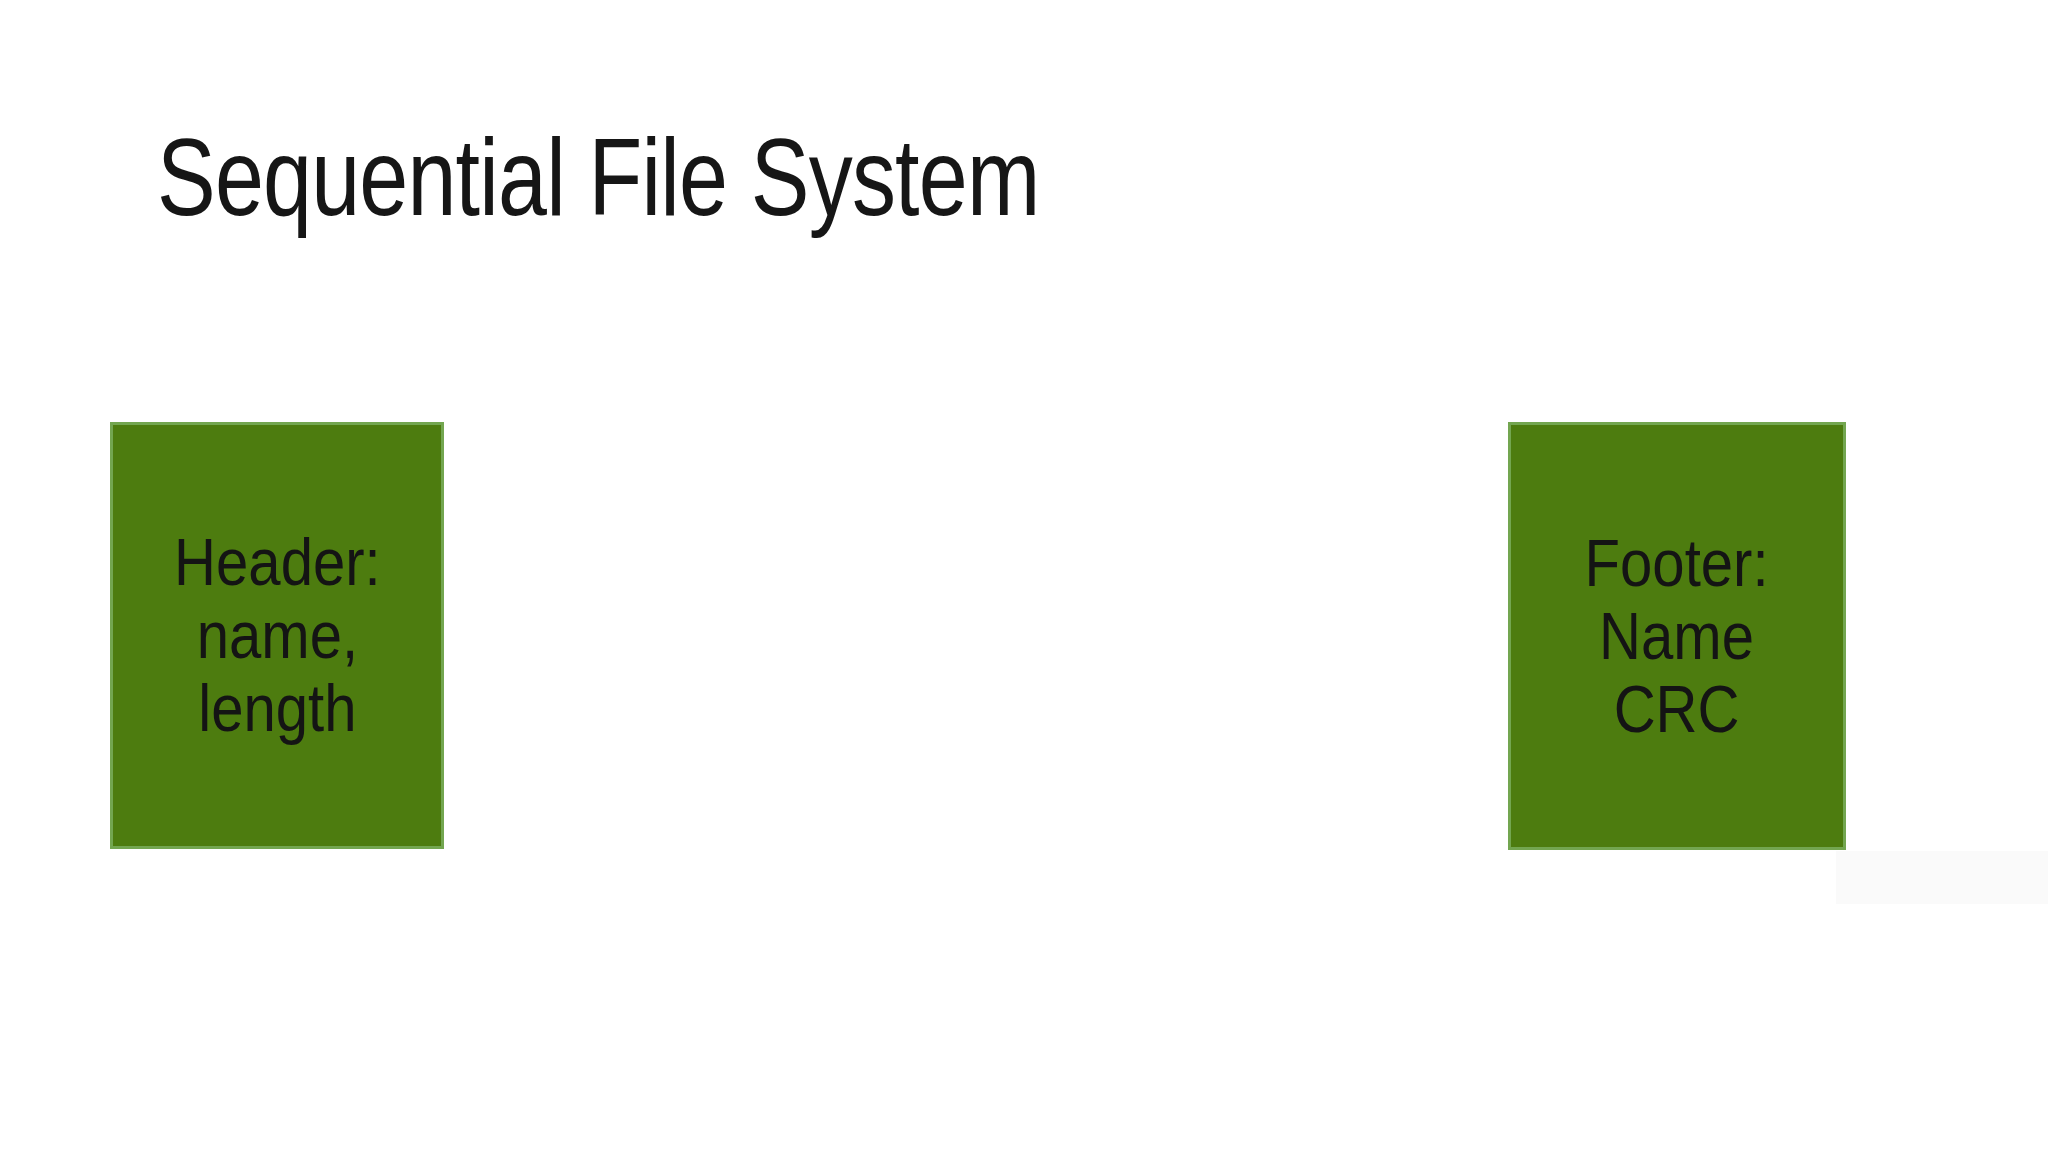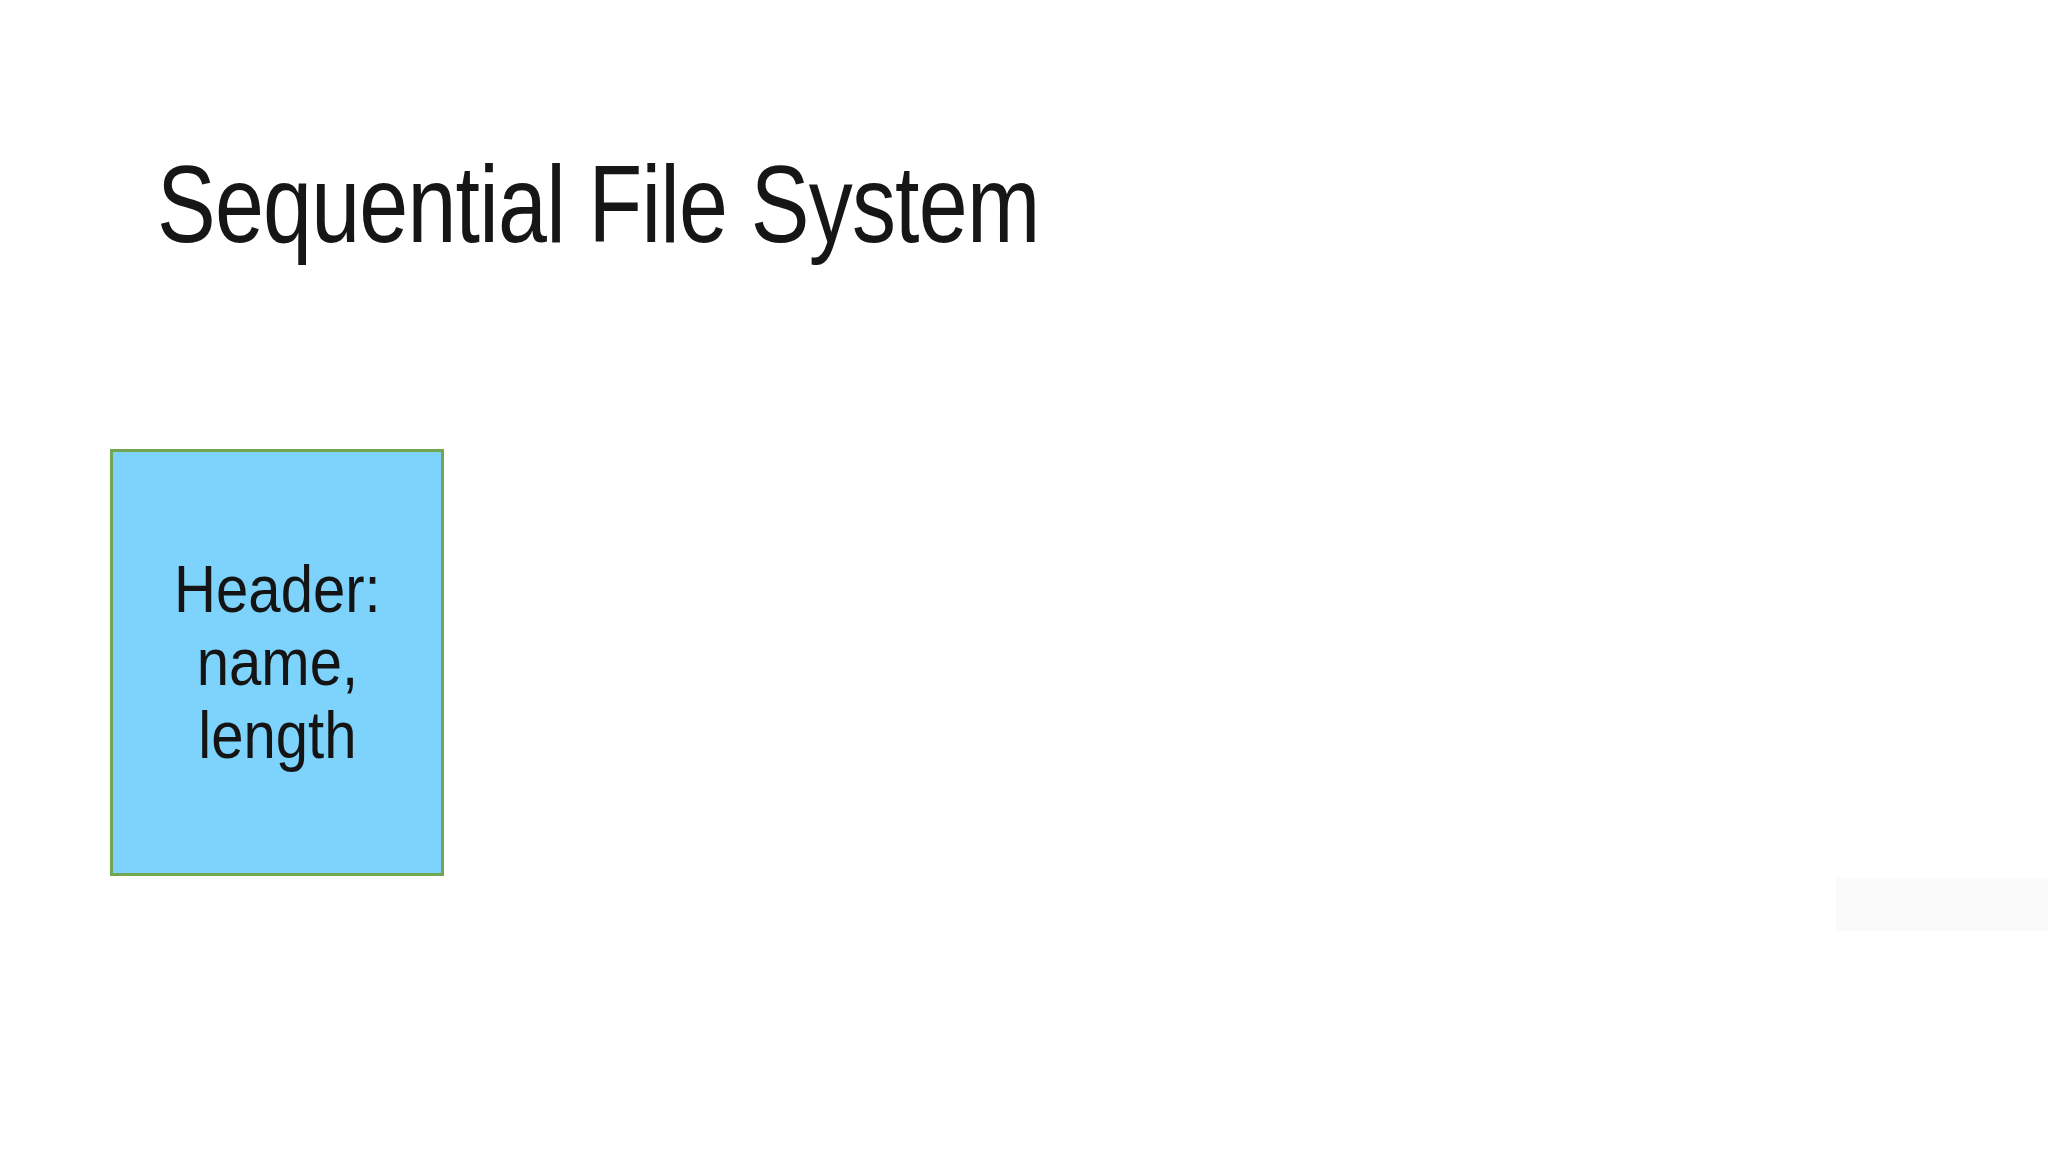--- a/index.html
+++ b/index.html
@@ -8,40 +8,39 @@
     background: #ffffff;
   }
   .canvas {
     position: relative;
     width: 2048px;
     height: 904px;
     background: var(--bg, #ffffff);
     overflow: hidden;
     font-family: "Liberation Sans", sans-serif;
     color: #161616;
-    margin-top: 27px;
   }
   .slide-title {
     position: absolute;
     left: 157px;
     top: 122px;
     margin: 0;
     font-size: 110px;
     font-weight: 400;
     line-height: 1;
     letter-spacing: -1px;
     color: var(--text, #161616);
     transform: scaleX(0.80);
     transform-origin: left top;
     white-space: nowrap;
   }
   .block {
     position: absolute;
     box-sizing: border-box;
-    background: #7dd3fc;
+    background: #4d7c0f;
     display: flex;
     align-items: center;
     justify-content: center;
     text-align: center;
   }
   .block.green-outline {
     border: 3px solid var(--green, #73A650);
   }
   .block.blue-outline {
     border: 9px solid var(--blue, #1673BC);
@@ -83,16 +82,23 @@
 
   <div class="block green-outline" id="header-block">
     <div class="block-text">
       <div>Header:</div>
       <div>name,</div>
       <div>length</div>
     </div>
   </div>
 
 
+  <div class="block green-outline" id="footer-block">
+    <div class="block-text">
+      <div>Footer:</div>
+      <div>Name</div>
+      <div>CRC</div>
+    </div>
+  </div>
 
   <div class="corner-shade"></div>
 
 </div>
 
 </body></html>

